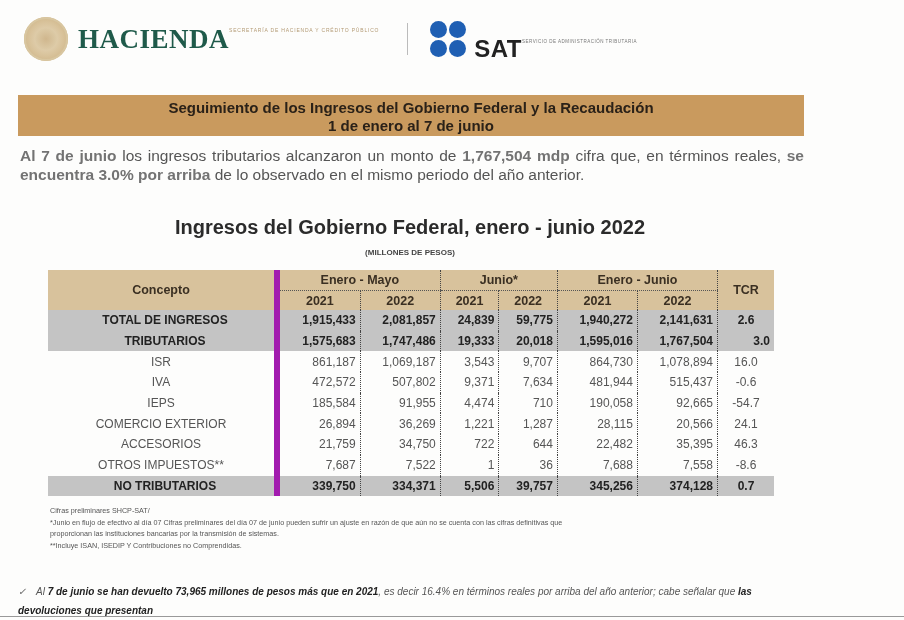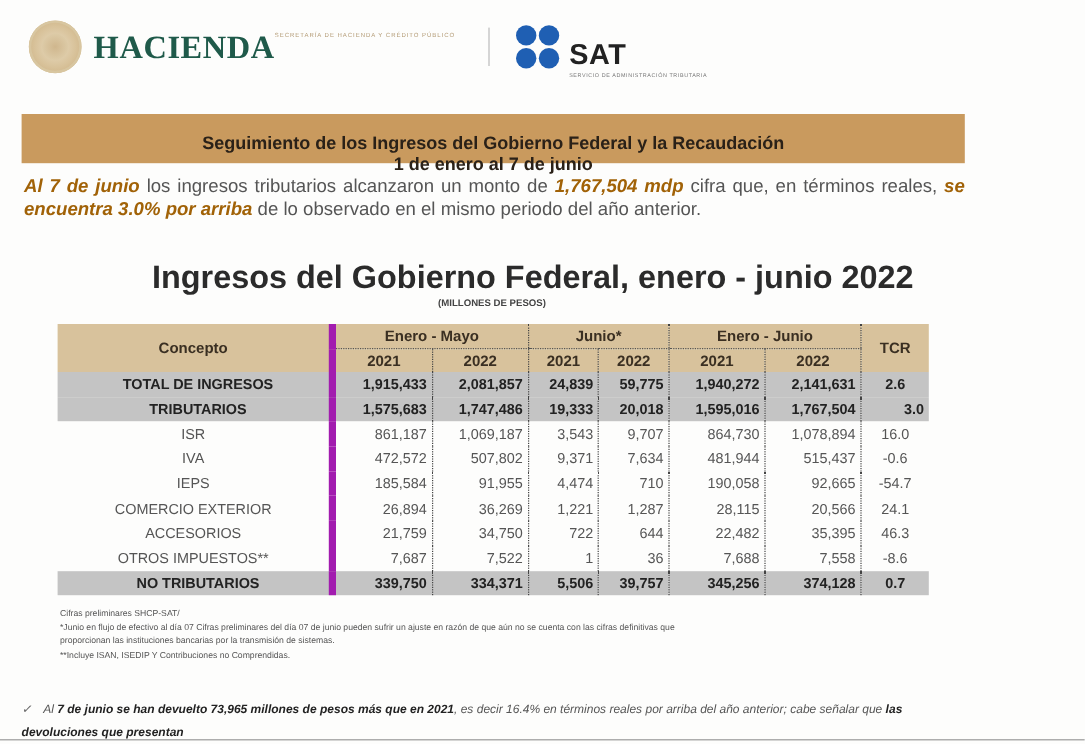--- a/index.html
+++ b/index.html
@@ -17,37 +17,37 @@
     position:relative;
   }
   .seal::after{ content:""; position:absolute; left:11px; top:11px; width:22px; height:22px; border-radius:50%;
     background:radial-gradient(circle, #c9ad80 0%, #dccaa6 70%); opacity:.8; }
   .hac-block { margin-left:10px; display:flex; flex-direction:row; }
   .hac-title { font-family:"Liberation Serif", serif; font-weight:bold; font-size:27px; color:#1f5a4a; letter-spacing:0.5px; line-height:28px; }
   .hac-sub { font-size:5px; color:#b39a74; letter-spacing:0.8px; margin-top:2px; }
   .divider-v { width:1px; height:32px; background:#bbb; margin:0 22px 0 28px; }
   .sat-dots { display:grid; grid-template-columns:17px 17px; grid-template-rows:17px 17px; gap:2px; }
   .sat-dots span { width:17px; height:17px; border-radius:50%; background:#1f5fb3; display:block; }
-  .sat-block { margin-left:8px; display:flex; flex-direction:column;margin-top:20px; }
+  .sat-block { margin-left:8px; display:flex; flex-direction:row;margin-top:20px; }
   .sat-title { font-weight:bold; font-size:24px; color:#222; line-height:24px; letter-spacing:0.5px; }
   .sat-sub { font-size:4.5px; color:#777; letter-spacing:0.5px; margin-top:2px; }
 
   .banner {
     position:absolute; left:18px; top:95px; width:786px; height:41px;
     background:#c99a5e; text-align:center;
     font-weight:bold; font-size:15px; color:#2a2118; line-height:18px;
-    padding-top:16px; box-sizing:border-box;
+    padding-top:4px; box-sizing:border-box;
   }
   .intro {
     position:absolute; left:20px; top:146px; width:784px;
     font-size:15.5px; line-height:19px; color:#555; text-align:justify;
   }
-  .intro b { color:#a16207;font-style:italic; }
-
-  .tbl-title { position:absolute; left:0; width:820px; top:216px; text-align:center; font-size:27px; font-weight:bold; color:#2b2b2b;padding-left:34px; }
+  .intro b { color:#737373; }
+
+  .tbl-title { position:absolute; left:0; width:820px; top:216px; text-align:center; font-size:20px; font-weight:bold; color:#2b2b2b; }
   .tbl-sub { position:absolute; left:0; width:820px; top:248px; text-align:center; font-size:8px; font-weight:bold; color:#444; }
 
   .data-table { position:absolute; left:48px; top:270px; width:726px; border-collapse:collapse; font-size:12px; }
   .data-table th { background:#d8c29c; color:#3a2f22; font-weight:bold; padding:0; height:20px; font-size:12.5px; }
   .data-table th.sub { height:19px; }
   .data-table td { height:20.7px; padding:0 4px; text-align:right; color:#555; }
   .data-table td.concept { text-align:center; padding-left:4px; width:210px; }
   .data-table tr.total td { background:#c4c4c4; color:#222; font-weight:bold; }
   .data-table tr.total td.concept { padding-left:12px; }
   .data-table tr.sub-total td.concept { }

